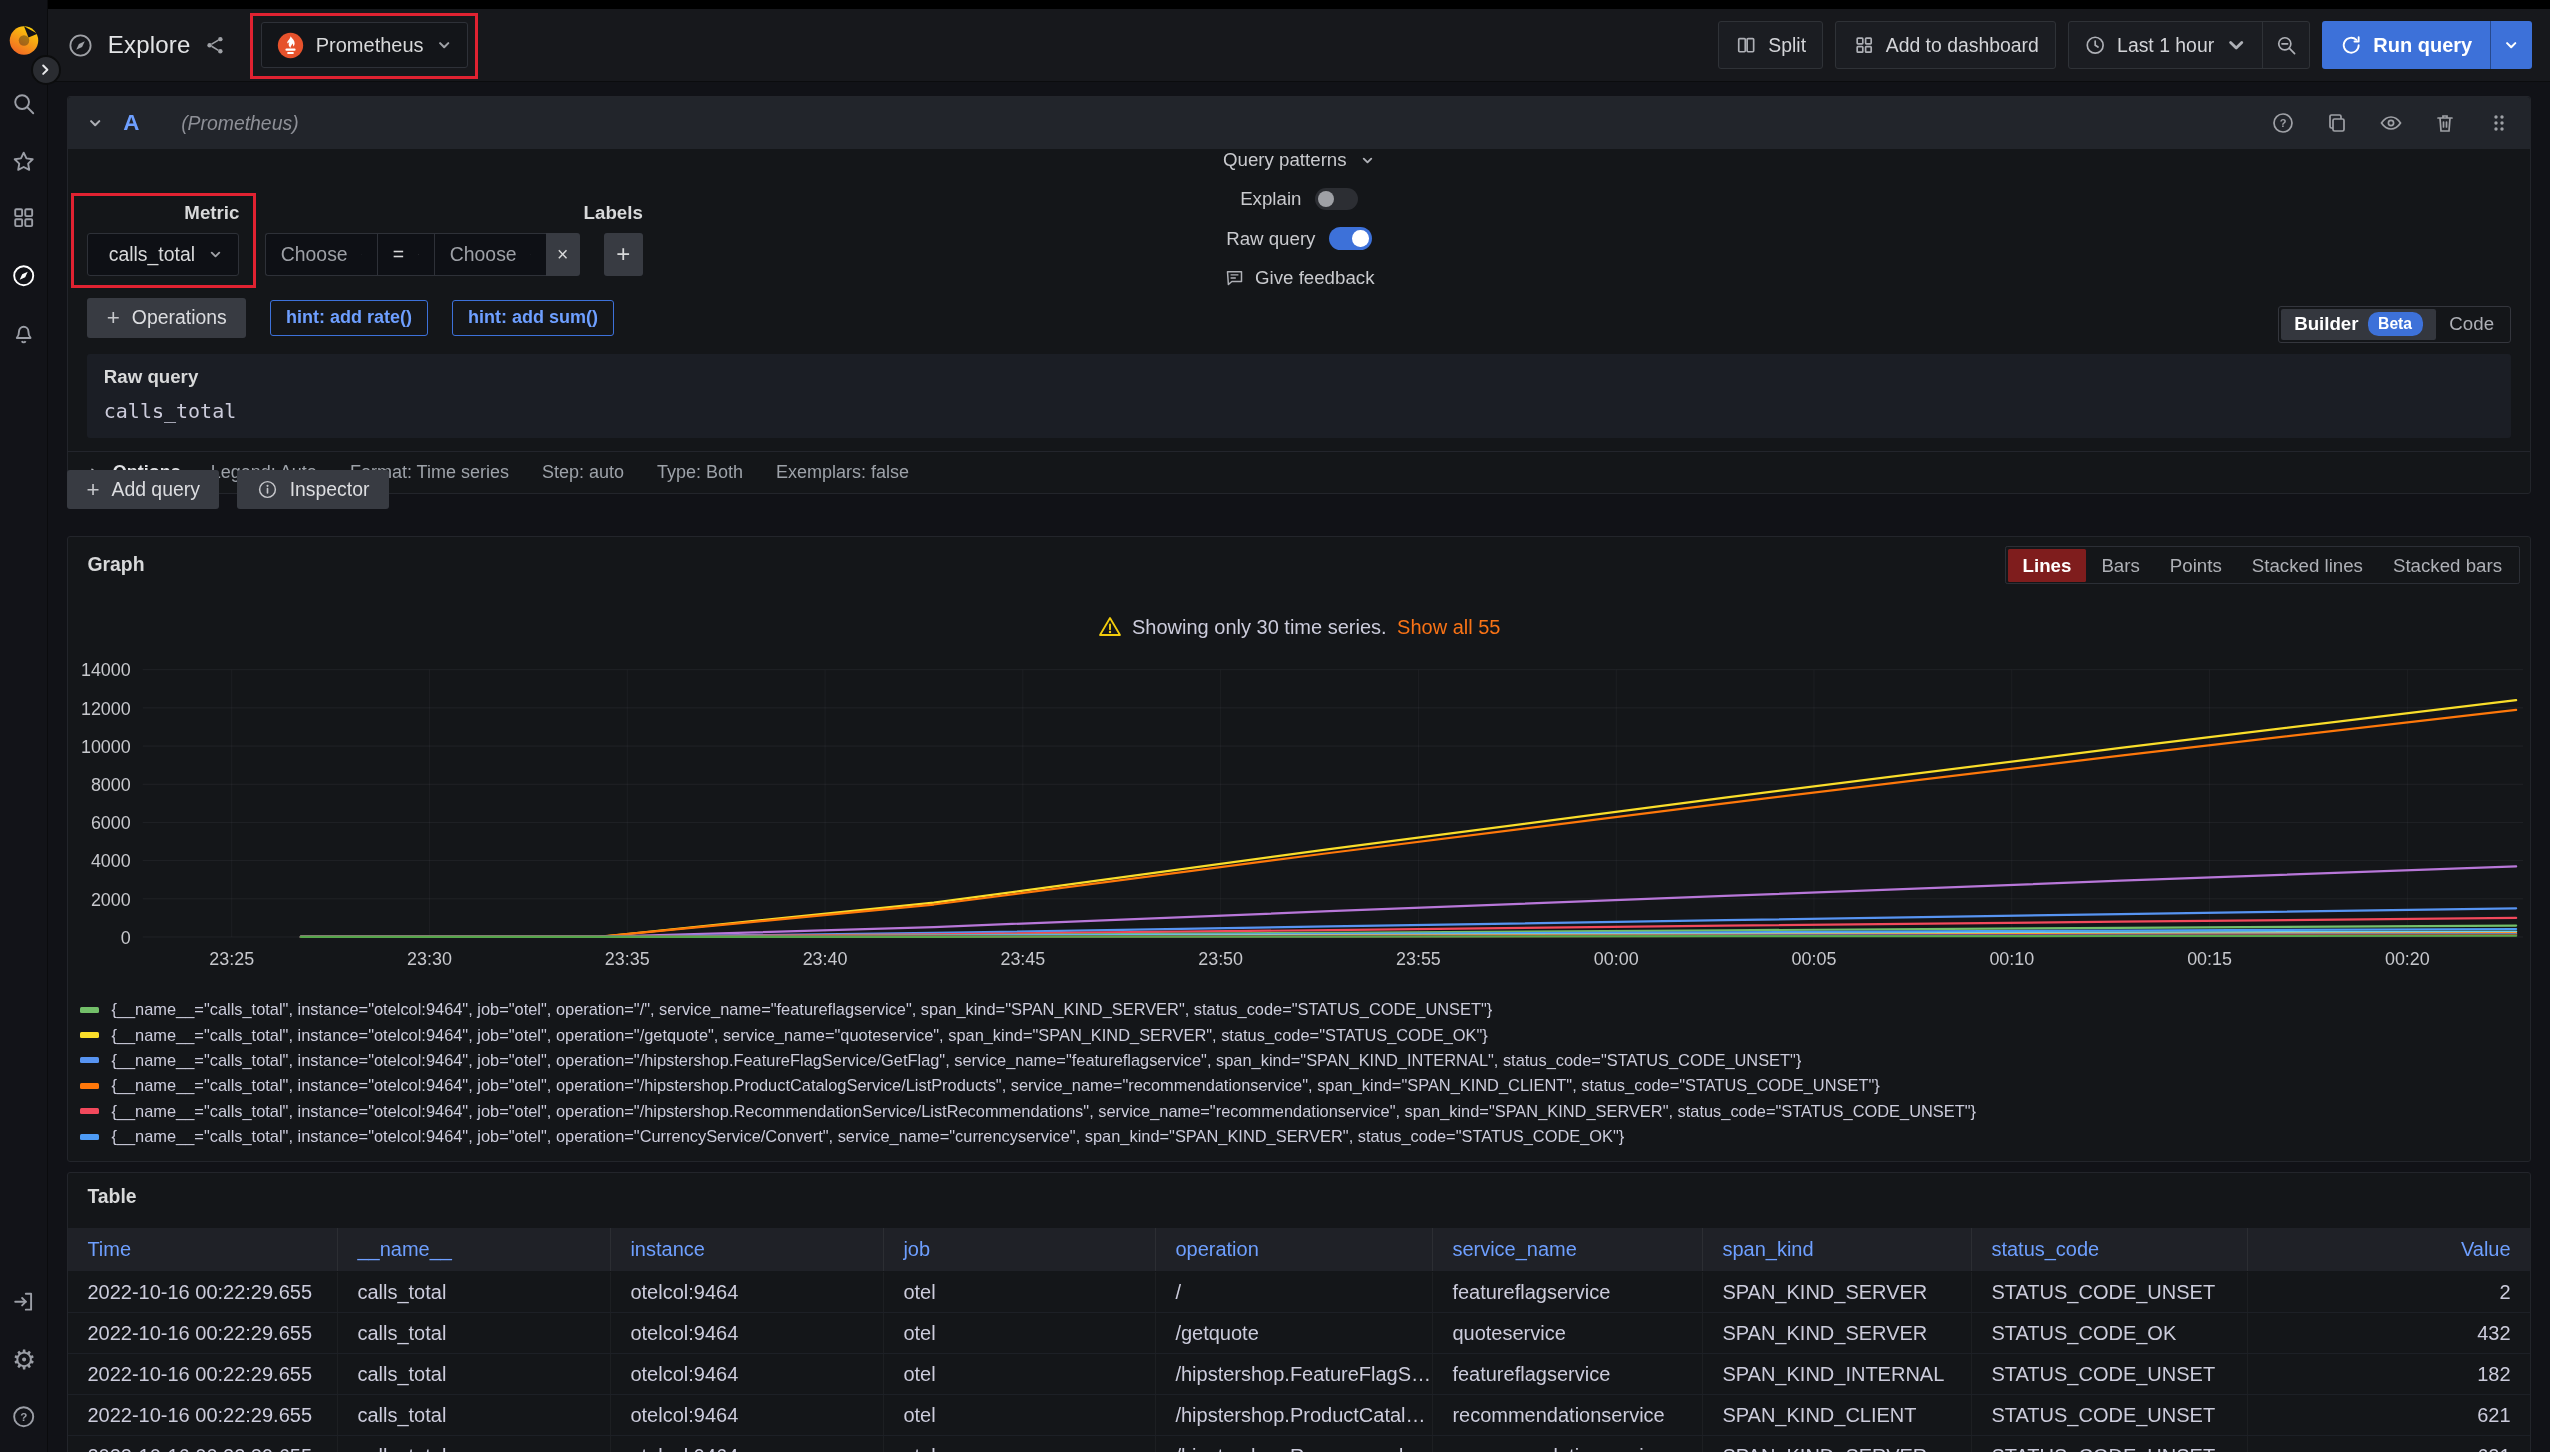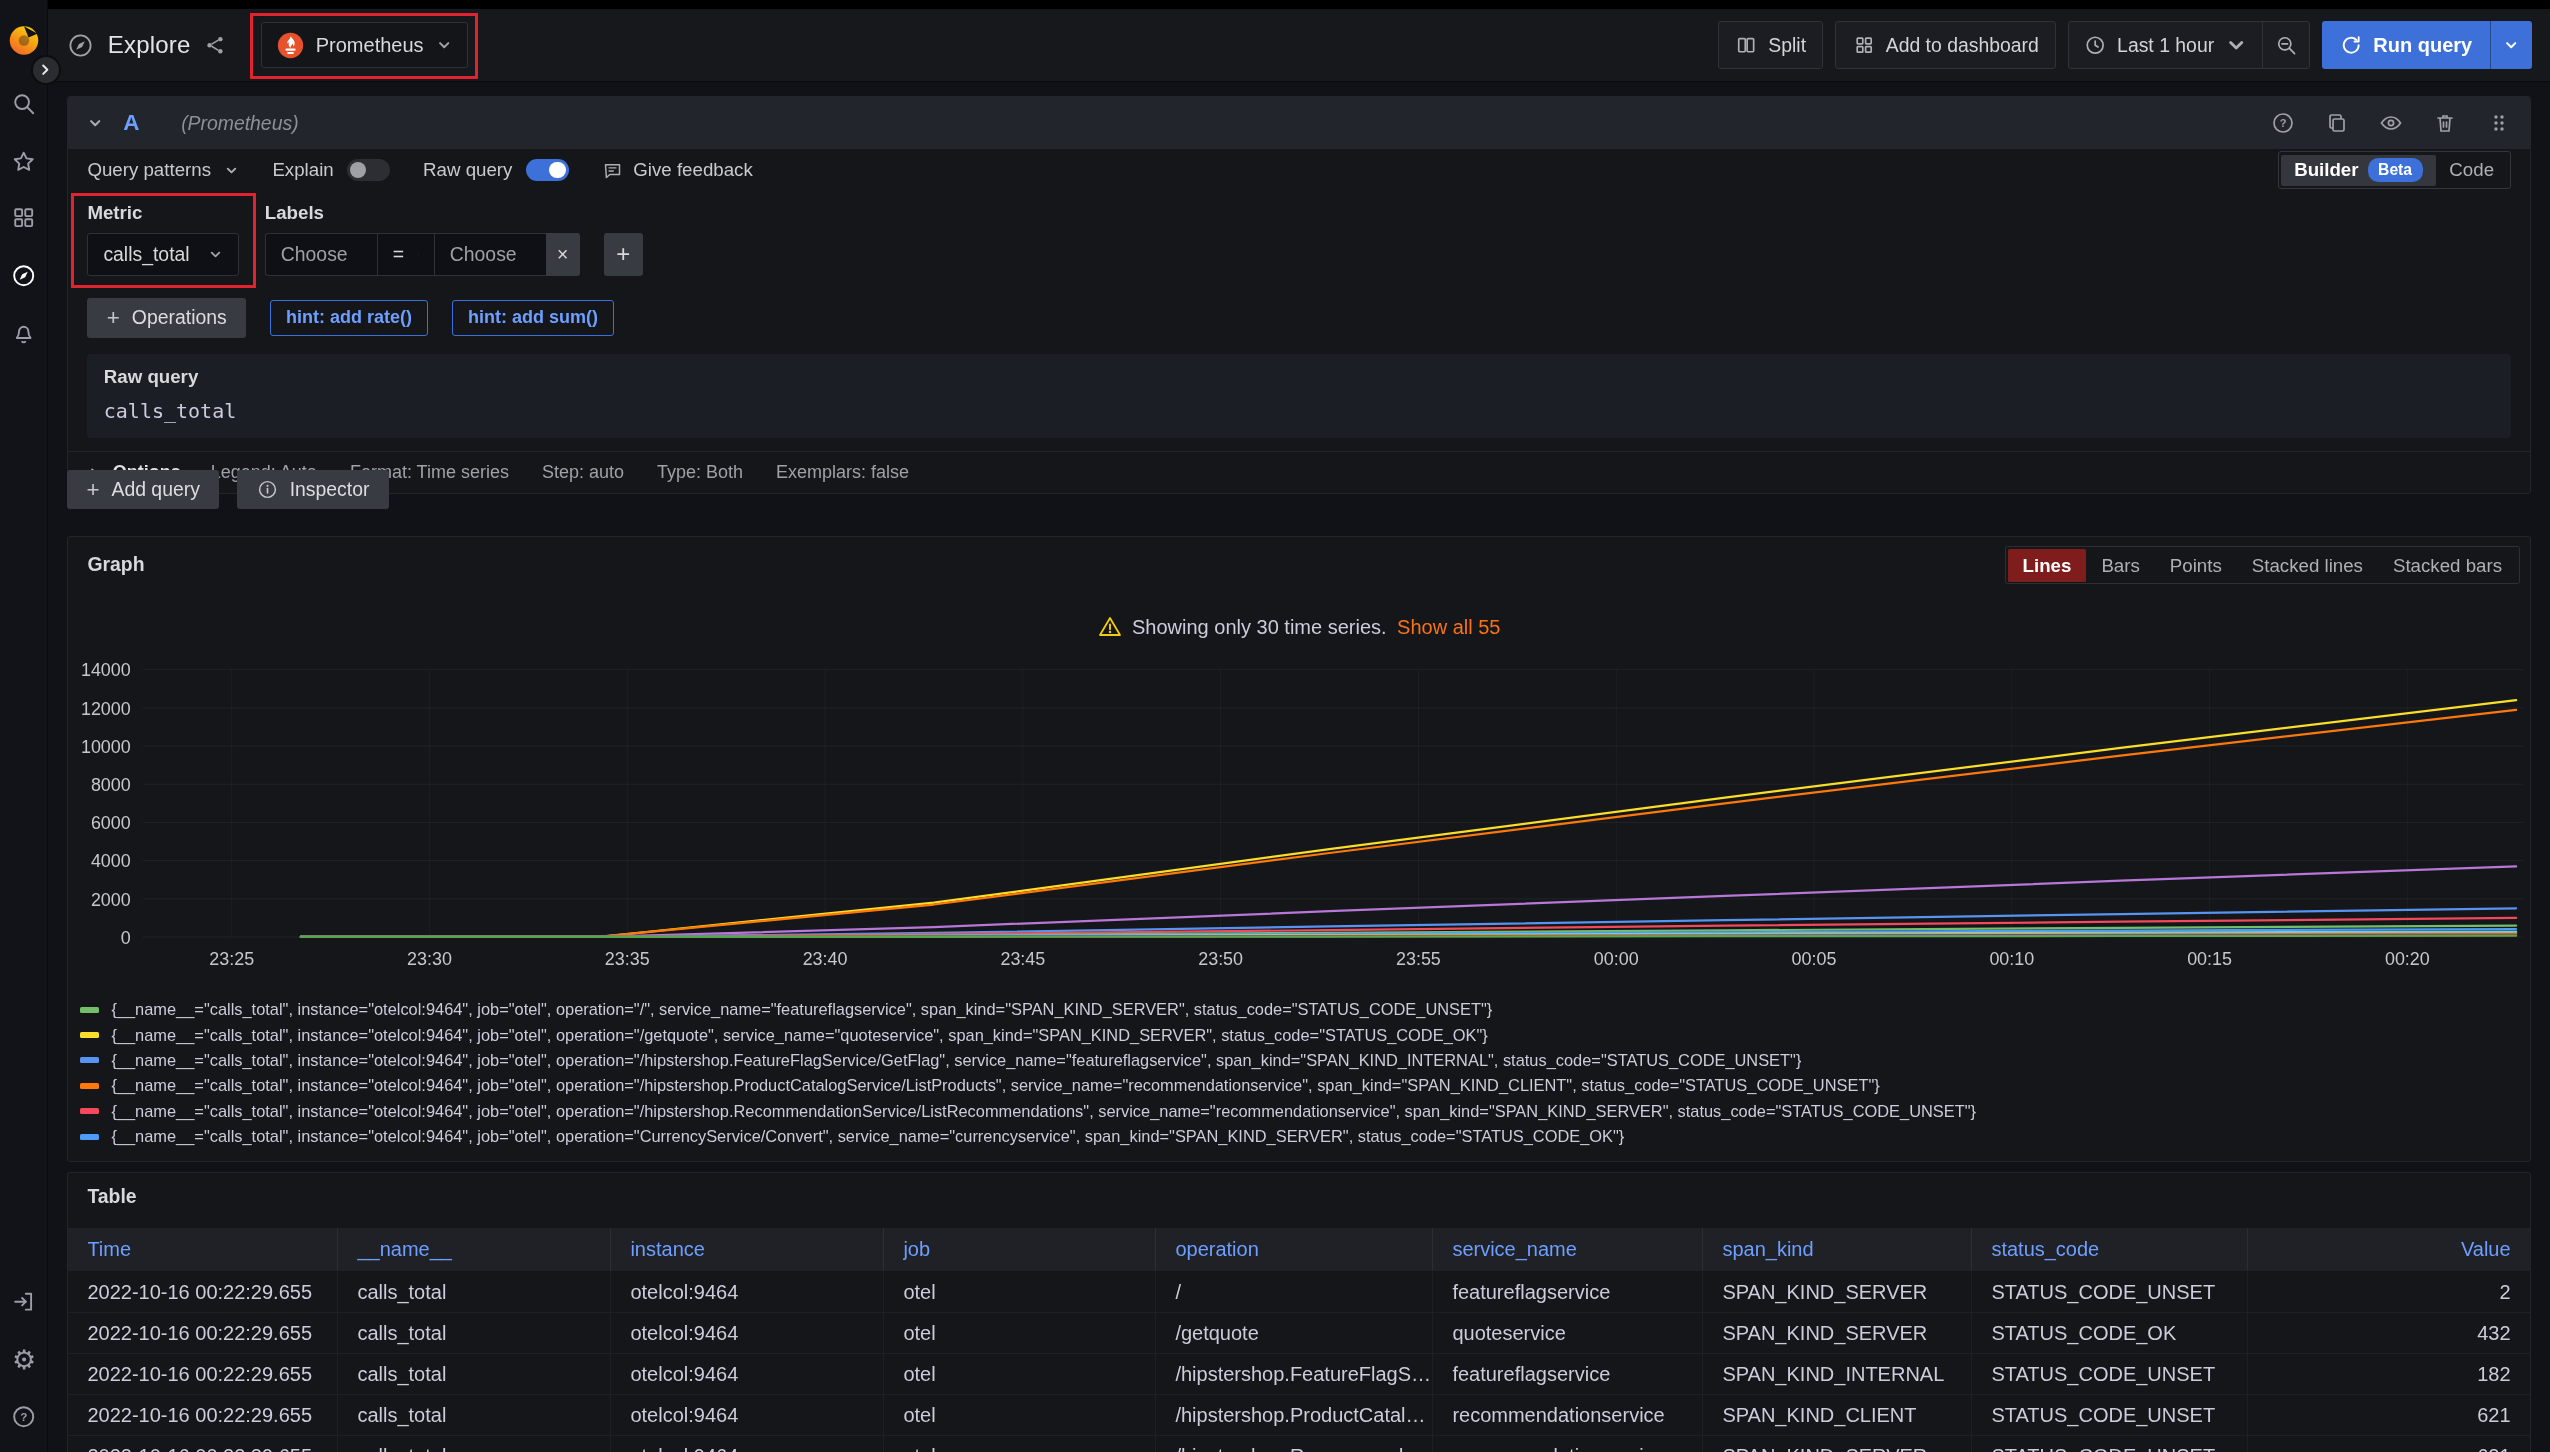--- a/index.html
+++ b/index.html
@@ -47,37 +47,37 @@
 
   
   .query-panel { position:absolute; left:67px; top:96px; width:2464px; background:#141619; border:0.7px solid #23252b; border-radius:3px; }
   .qrow-header { height:52px; background:#22252b; border-radius:3px 3px 0 0; display:flex; align-items:center; padding:0 19.4px; gap:19.4px; }
   .qrow-header .chev { color:#aeb0b6; width:16.4px; height:16.4px; }
   .ref-id { color:#6e9fff; font-weight:700; font-size:22.4px; }
   .ds-hint { color:#8e9097; font-style:italic; font-size:19.4px; margin-left:22.4px; }
   .qrow-icons { margin-left:auto; display:flex; align-items:center; gap:30px; color:#9fa1a6; }
   .qrow-icons svg { width:24px; height:24px; }
 
-  .q-toolbar { height:42px; display:flex; align-items:center; padding:0 19.4px; gap:33px; }
+  .q-toolbar { height:42px; display:flex; align-items:center; padding:0 19.4px; gap:17px;flex-direction:column; }
   .qp-label { font-size:18.7px; color:#c9cace; display:flex; align-items:center; gap:13.4px; }
   .qp-label svg { width:15px; height:15px; color:#aeb0b6; }
   .tgl-wrap { display:flex; align-items:center; gap:13.4px; font-size:18.7px; color:#c9cace; }
   .toggle { width:43px; height:22.4px; border-radius:12px; position:relative; }
   .toggle.off { background:#2c2e33; }
   .toggle.off::after { content:""; position:absolute; left:3px; top:3px; width:16.4px; height:16.4px; border-radius:50%; background:#9fa1a6; }
   .toggle.on { background:#3d71d9; }
   .toggle.on::after { content:""; position:absolute; right:3px; top:3px; width:16.4px; height:16.4px; border-radius:50%; background:#fff; }
   .feedback { display:flex; align-items:center; gap:10.5px; font-size:18.7px; color:#c9cace; }
   .feedback svg { width:21px; height:21px; color:#aeb0b6; }
   .builder-group { margin-left:auto; display:flex; align-items:center; border:0.7px solid #34363d; border-radius:3px; padding:2.2px; }
   .seg { display:flex; align-items:center; gap:9px; padding:0 13.4px; height:31px; font-size:18.7px; color:#aeb0b6; border-radius:2.2px; }
   .seg.active { background:#34373e; color:#fff; font-weight:700; }
   .beta-badge { background:#3d71d9; color:#fff; font-size:15.7px; font-weight:700; padding:3px 10.5px; border-radius:10.5px; }
 
-  .q-body { padding:10.5px 19.4px 0 19.4px; display:flex; gap:25.4px; }
+  .q-body { padding:10.5px 19.4px 0 19.4px; display:flex; gap:25.4px;text-align:right; }
   .field-label { font-size:18.7px; font-weight:700; color:#d8d9da; }
   .metric-wrap { position:relative; display:inline-flex; flex-direction:column; gap:9px; }
   .anno-metric { left:-16.4px; right:-16.4px; top:-9px; bottom:-12px; }
   .labels-wrap { display:flex; flex-direction:column; gap:9px; }
   .gf-select { display:flex; align-items:center; gap:13.4px; height:43px; padding:0 15px; background:#0e1015; border:0.7px solid #2e3138; border-radius:3px; font-size:19.4px; color:#d8d9da; }
   .gf-select .placeholder { color:#9da0a6; }
   .gf-select svg { width:15px; height:15px; color:#9fa1a6; }
   .labels-row { display:flex; align-items:stretch; }
   .labels-row .gf-select { border-radius:0; border-right-width:0; }
   .labels-row .gf-select:first-child { border-radius:3px 0 0 3px; }

